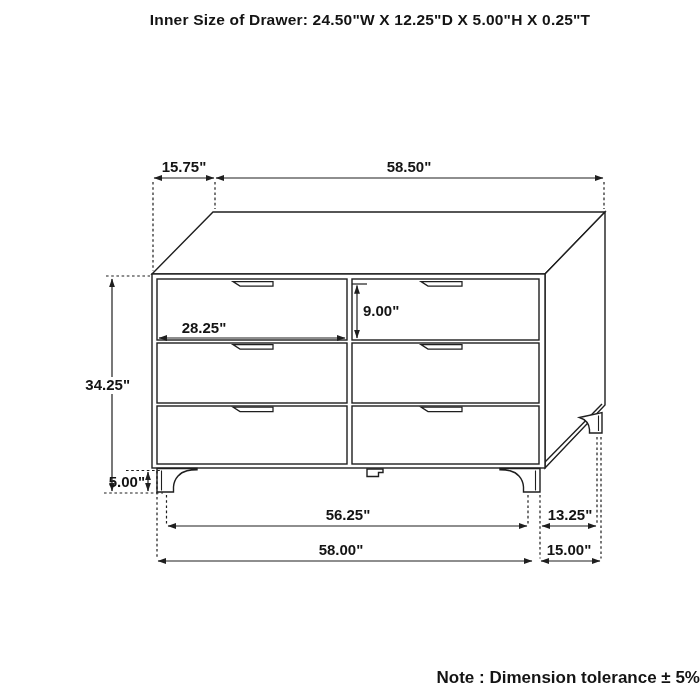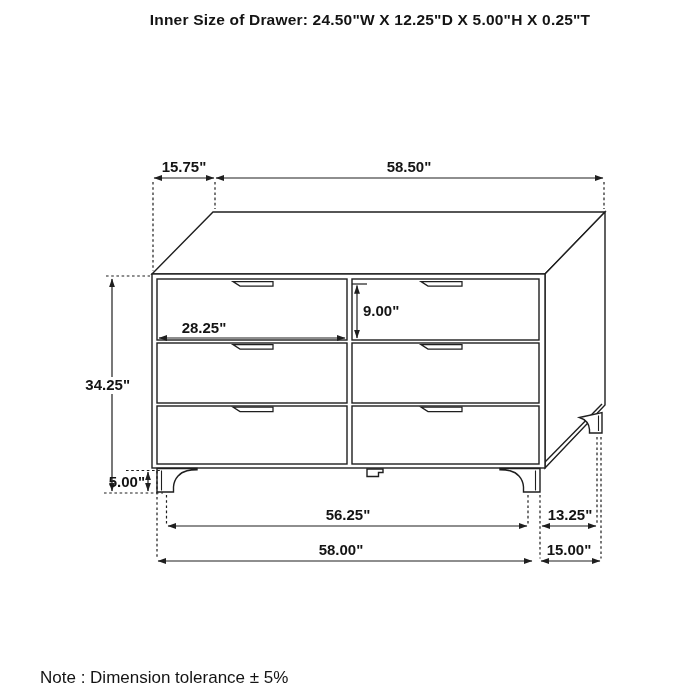--- a/index.html
+++ b/index.html
@@ -7,21 +7,21 @@
     position:relative; width:700px; height:700px; background:#fff;
     font-family:"Liberation Sans", sans-serif; overflow:hidden;
   }
   .title {
     position:absolute; top:11px; left:40px; width:660px;
     text-align:center; font-size:15.5px; font-weight:bold; color:#141414;
     letter-spacing:0.2px; white-space:pre;
   }
   .note {
     position:absolute; top:668px; left:40px; width:660px;
-    text-align:left; font-size:17px; font-weight:normal; color:#141414;
+    text-align:right; font-size:17px; font-weight:bold; color:#141414;
   }
   svg { position:absolute; left:0; top:0; }
   .ln   { stroke:#1f1f1f; stroke-width:1.4; fill:none; }
   .lnw  { stroke:#1f1f1f; stroke-width:1.4; fill:#ffffff; }
   .dim  { stroke:#1f1f1f; stroke-width:1.2; fill:none; }
   .dot  { stroke:#1f1f1f; stroke-width:1.2; fill:none; stroke-dasharray:2.6 2.6; }
   .lbl  { font-family:"Liberation Sans", sans-serif; font-size:15px; font-weight:bold; fill:#141414; }
 </style>
 </head>
 <body>

